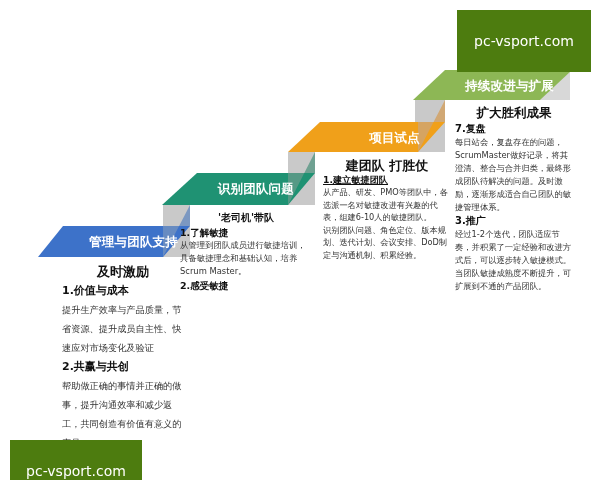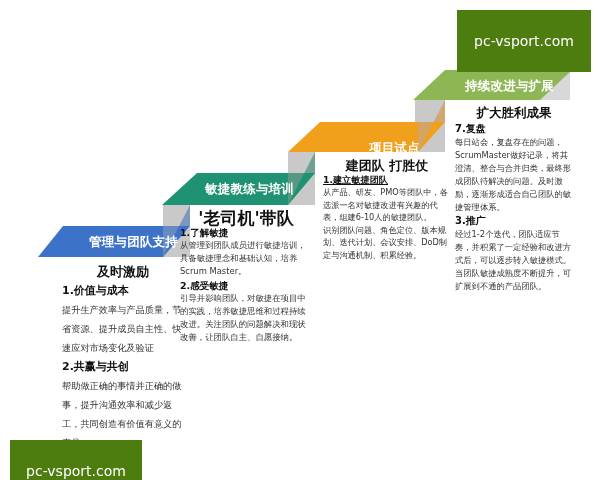--- a/index.html
+++ b/index.html
@@ -15,21 +15,21 @@
       white-space: nowrap; text-align: right; letter-spacing: 0.2px;
     }
     .col { position: absolute; line-height: 1.5; }
     .col .heading { text-align: center; font-weight: bold; color: #111; }
     .col .sec { font-weight: bold; color: #111; }
     .col .body { color: #333; }
     .c1 { left: 62px; top: 262px; width: 122px; font-size: 9.2px; line-height: 19px; }
     .c1 .heading { font-size: 13px; margin-bottom: 0; }
     .c1 .sec { font-size: 11px; }
     .c2 { left: 180px; top: 210px; width: 132px; font-size: 8.4px; line-height: 13.2px; }
-    .c2 .heading { font-size: 17px; line-height: 16px; }
+    .c2 .heading { font-size: 10px; line-height: 16px; }
     .c2 .sec { font-size: 9.5px; line-height: 13px; }
     .c3 { left: 323px; top: 158px; width: 128px; font-size: 8.2px; line-height: 12.6px; }
     .c3 .heading { font-size: 13px; line-height: 15px; }
     .c3 .sec { font-size: 9.2px; line-height: 13px; text-decoration: underline; }
     .c4 { left: 455px; top: 104px; width: 118px; font-size: 8.3px; line-height: 13px; }
     .c4 .heading { font-size: 12.5px; line-height: 18px; }
     .c4 .sec { font-size: 10px; line-height: 14px; }
     .watermark {
       position: absolute; background: #4d7c0f; color: #ffffff;
       font-family: "DejaVu Sans", sans-serif; font-size: 14px;
@@ -54,38 +54,37 @@
   <polygon points="197,173 315,173 288,205 162,205" fill="#1f9273"></polygon>
   <polygon points="288,173 315,173 315,152 288,205" fill="#5f9a88" opacity="0.85"></polygon>
 
   <polygon points="320,122 445,122 418,152 288,152" fill="#f0a01a"></polygon>
   <polygon points="418,122 445,122 445,100 418,152" fill="#d2a46a" opacity="0.9"></polygon>
 
   <polygon points="445,70 572,70 540,100 413,100" fill="#8db755"></polygon>
 </svg>
 
 <div class="band-label" style="left:68px; top:234px; width:110px;">管理与团队支持</div>
-<div class="band-label" style="left:194px; top:181px; width:100px;">敏捷教练与培训</div>
-<div class="band-label" style="left:320px; top:140px; width:100px;">项目试点</div>
+<div class="band-label" style="left:194px; top:181px; width:100px;">识别团队问题</div>
+<div class="band-label" style="left:320px; top:130px; width:100px;">项目试点</div>
 <div class="band-label" style="left:444px; top:78px; width:110px;">持续改进与扩展</div>
 
 <div class="col c1">
   <div class="heading">及时激励</div>
   <div class="sec">1.价值与成本</div>
   <div class="body">提升生产效率与产品质量，节省资源、提升成员自主性、快速应对市场变化及验证</div>
   <div class="sec">2.共赢与共创</div>
   <div class="body">帮助做正确的事情并正确的做事，提升沟通效率和减少返工，共同创造有价值有意义的产品。</div>
 </div>
 
 <div class="col c2">
   <div class="heading">'老司机'带队</div>
   <div class="sec">1.了解敏捷</div>
   <div class="body">从管理到团队成员进行敏捷培训，具备敏捷理念和基础认知，培养Scrum Master。</div>
   <div class="sec">2.感受敏捷</div>
-  <div class="body">引导并影响团队，对敏捷在项目中的实践，培养敏捷思维和过程持续改进。关注团队的问题解决和现状改善，让团队自主、自愿接纳。</div>
 </div>
 
 <div class="col c3">
   <div class="heading">建团队 打胜仗</div>
   <div class="sec">1.建立敏捷团队</div>
   <div class="body">从产品、研发、PMO等团队中，各选派一名对敏捷改进有兴趣的代表，组建6-10人的敏捷团队。</div>
   <div class="body">识别团队问题、角色定位、版本规划、迭代计划、会议安排、DoD制定与沟通机制、积累经验。</div>
 </div>
 
 <div class="col c4">

